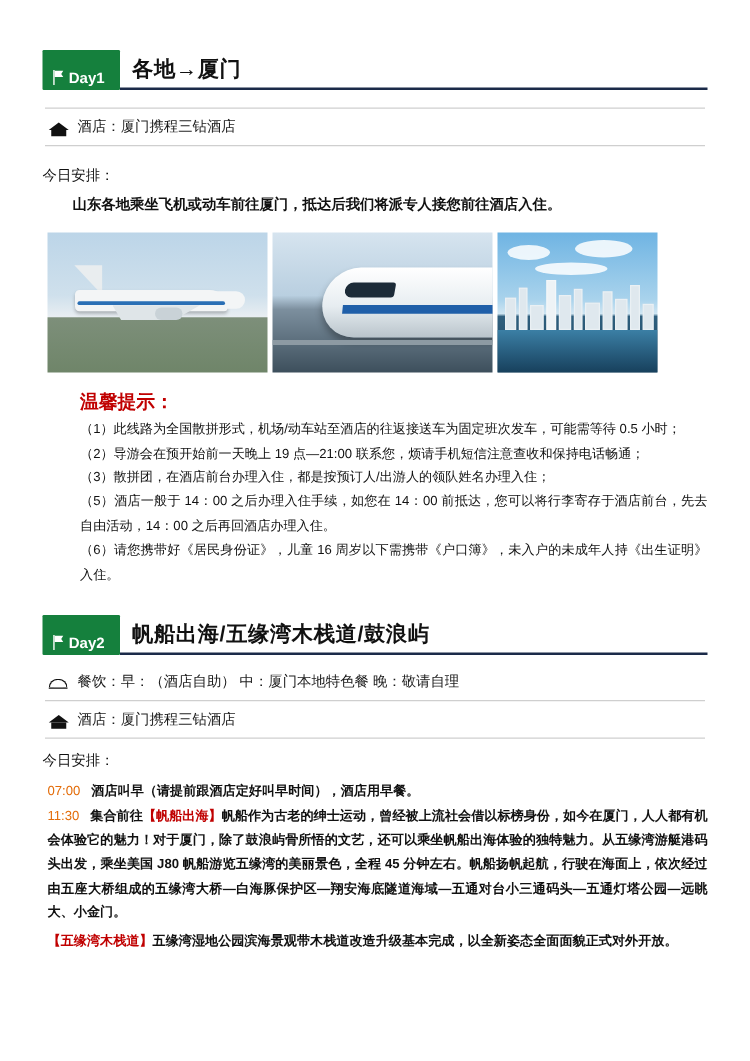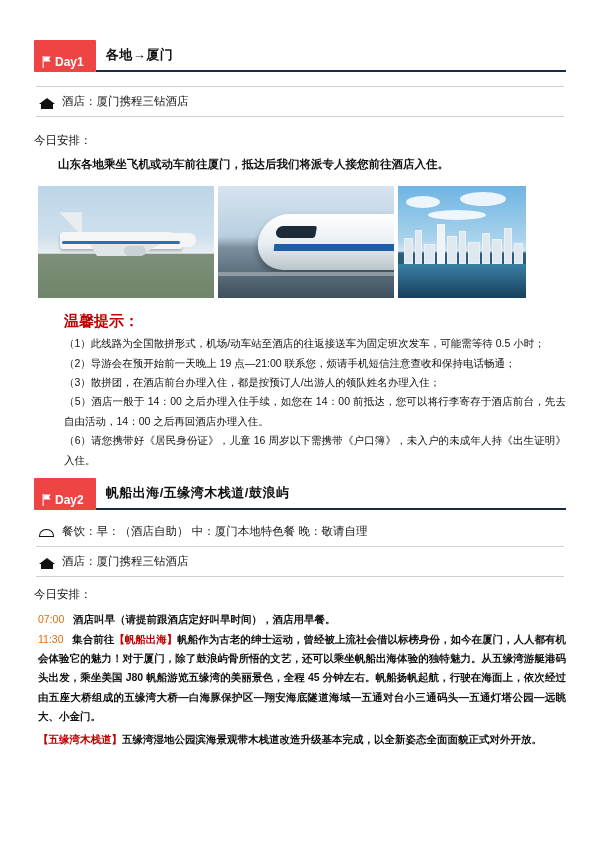--- a/index.html
+++ b/index.html
@@ -24,41 +24,41 @@
     padding: 40px 34px 10px 34px;
   }
 
   
   .day-header {
     display: flex;
     align-items: stretch;
     margin-bottom: 14px;
   }
   .day-badge {
-    background: #ef4444;
+    background: #15803d;
     color: #ffffff;
     font-size: 12px;
     font-weight: bold;
     padding: 16px 12px 4px 8px;
     display: flex;
     align-items: center;
     gap: 3px;
     line-height: 1;
     border-radius: 1px;
   }
   .day-badge .flag-icon {
     display: inline-block;
     width: 10px;
     height: 12px;
     position: relative;
   }
   .day-title {
     flex: 1;
     border-bottom: 2px solid #1b2a49;
-    font-size: 13px;
+    font-size: 17px;
     font-weight: bold;
     color: #111;
     display: flex;
     align-items: center;
     padding-left: 10px;
     letter-spacing: 0.5px;
   }
 
   
   .info-row {
@@ -294,21 +294,21 @@
     <div class="tips-title">温馨提示：</div>
     <div class="tips-list">
       <p>（1）此线路为全国散拼形式，机场/动车站至酒店的往返接送车为固定班次发车，可能需等待 0.5 小时；</p>
       <p>（2）导游会在预开始前一天晚上 19 点—21:00 联系您，烦请手机短信注意查收和保持电话畅通；</p>
       <p>（3）散拼团，在酒店前台办理入住，都是按预订人/出游人的领队姓名办理入住；</p>
       <p>（5）酒店一般于 14：00 之后办理入住手续，如您在 14：00 前抵达，您可以将行李寄存于酒店前台，先去自由活动，14：00 之后再回酒店办理入住。</p>
       <p>（6）请您携带好《居民身份证》，儿童 16 周岁以下需携带《户口簿》，未入户的未成年人持《出生证明》入住。</p>
     </div>
   </div>
 
-  <div class="day-header" style="margin-top:8px;text-align:center;">
+  <div class="day-header" style="margin-top:22px;text-align:center;">
     <div class="day-badge">
       <span class="flag-icon">
         <svg width="10" height="12" viewBox="0 0 10 12" aria-hidden="true">
           <rect x="0.6" y="0" width="1.1" height="12" fill="#ffffff"></rect>
           <path d="M1.7 0.6 L8.6 0.6 L7.0 3.1 L8.6 5.6 L1.7 5.6 Z" fill="#ffffff"></path>
         </svg>
       </span>
       <span>Day2</span>
     </div>
     <div class="day-title">帆船出海/五缘湾木栈道/鼓浪屿</div>

